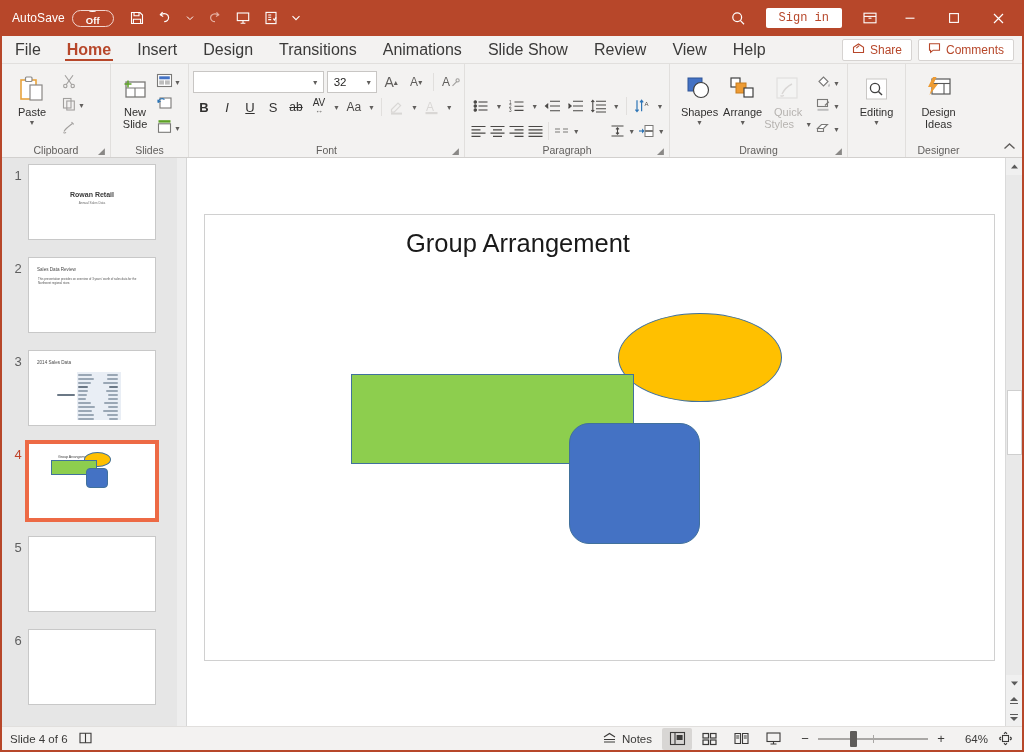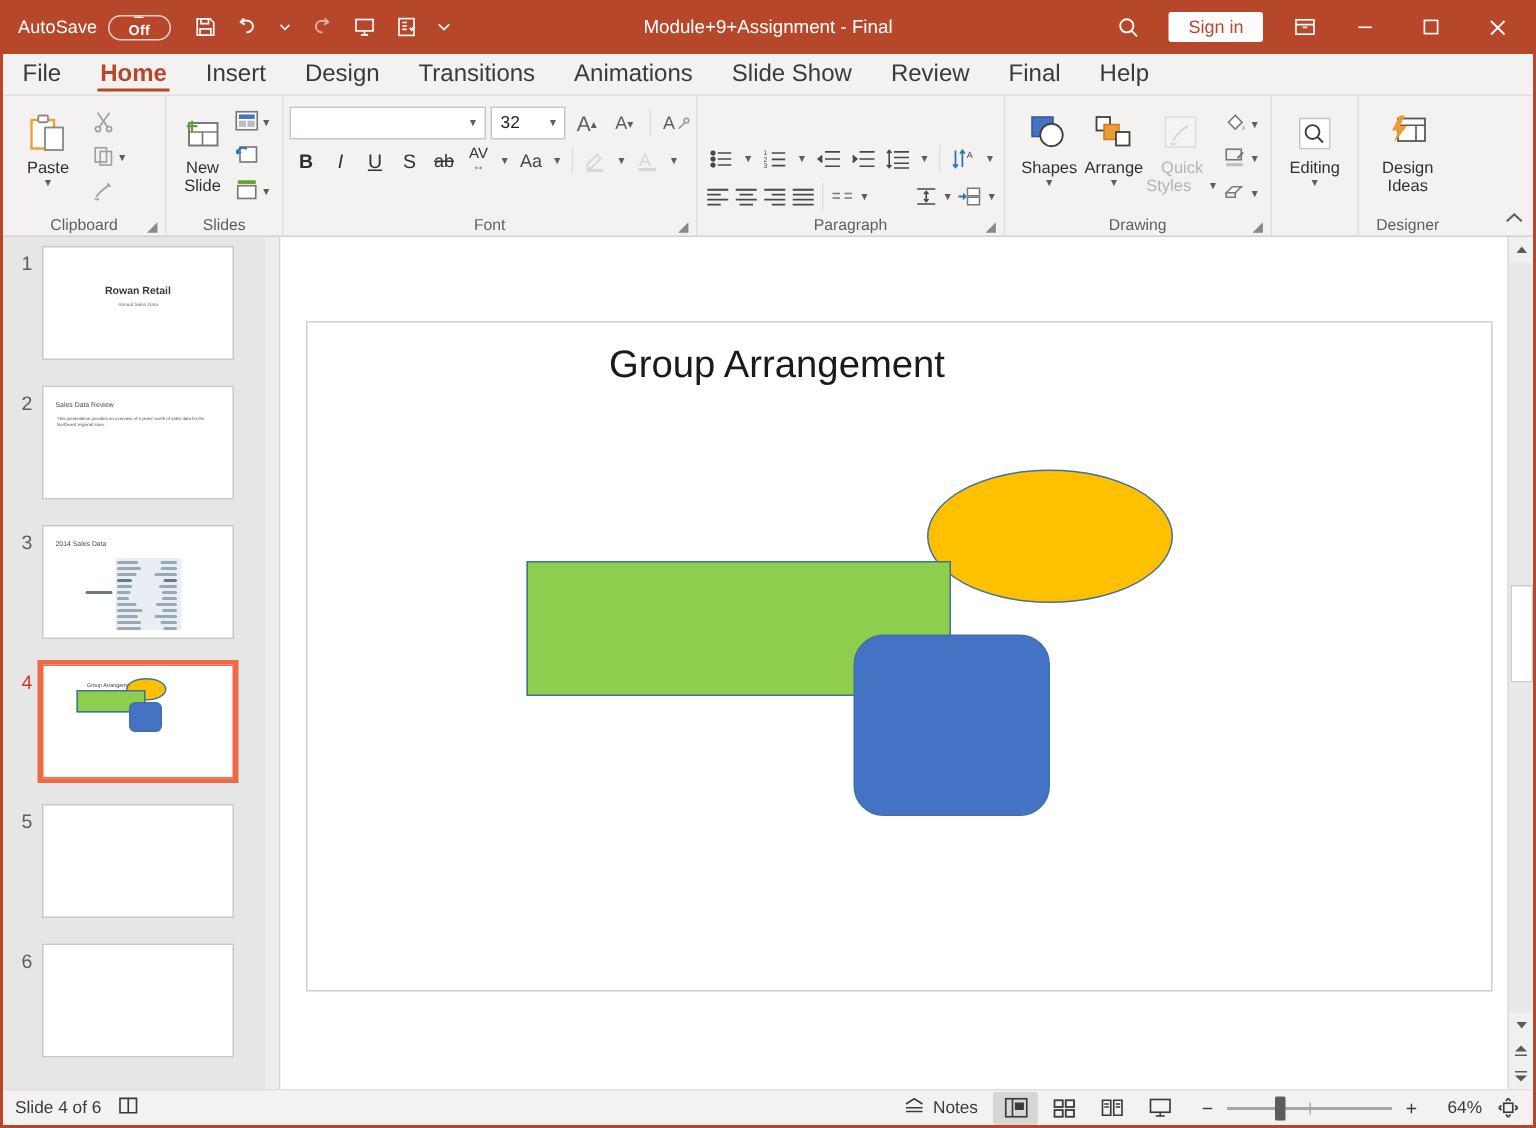--- a/index.html
+++ b/index.html
@@ -31,21 +31,21 @@
   .qbtn {
     width: 26px; height: 26px; display: flex; align-items: center; justify-content: center;
     color: #fff; border-radius: 2px;
   }
   .qbtn svg { display: block; }
   .qbtn.small { width: 20px; }
   .title-center {
     position: absolute; left: 0; right: 0; text-align: center;
     font-size: 12.5px; color: #fff; pointer-events: none;
   }
-  .title-right { margin-left: auto; display: flex; align-items: center; gap: 0px; padding-right: 2px; position: relative; z-index: 3;}
+  .title-right { margin-left: auto; display: flex; align-items: center; gap: 0px; padding-right: 2px; position: relative; z-index: 3; font-family: Liberation Mono, monospace;}
   .signin {
     background: #fff; color: #b7472a; font-size: 12px; padding: 3px 13px;
     border-radius: 2px; margin: 0 10px; font-weight: 500;
   }
   .winbtn { width: 44px; height: 36px; display: flex; align-items: center; justify-content: center; color: #fff; }
   .ribbon-display { width: 36px; height: 36px; display: flex; align-items: center; justify-content: center; }
   .search-btn { width: 34px; height: 36px; display:flex; align-items:center; justify-content:center; }
 
   
   .tabsbar {
@@ -246,21 +246,20 @@
           <path d="M10.2 8.6l1.3 1.4 1.6-2.6" stroke-width="1.2"></path>
         </svg>
       </div>
       <div class="qbtn small">
         <svg width="10" height="10" viewBox="0 0 10 10">
             <path d="M1.5 3.2 5 6.7 8.5 3.2" stroke="#fff" stroke-width="1.1" fill="none"></path>
           </svg>
       </div>
     </div>
 
-    <div class="title-center">Module+9+Assignment - Final</div>
 
     <div class="title-right">
       <div class="search-btn">
         <svg width="17" height="17" viewBox="0 0 17 17" fill="none" stroke="#fff" stroke-width="1.25">
           <circle cx="7.2" cy="7.2" r="4.4"></circle>
             <path d="M10.5 10.6 14 14.2"></path>
         </svg>
       </div>
       <div class="signin">Sign in</div>
       <div class="ribbon-display">
@@ -290,22 +289,41 @@
 
   <div class="tabsbar">
     <div class="tab file">File</div>
     <div class="tab active">Home</div>
     <div class="tab">Insert</div>
     <div class="tab">Design</div>
     <div class="tab">Transitions</div>
     <div class="tab">Animations</div>
     <div class="tab">Slide Show</div>
     <div class="tab">Review</div>
-    <div class="tab">Final</div>
+    <div class="tab">View</div>
     <div class="tab">Help</div>
+    <div class="tabs-right">
+      <div class="pillbtn">
+        <span>
+          <svg width="13" height="12" viewBox="0 0 13 12" fill="none" stroke="#b7472a" stroke-width="1.1">
+            <path d="M1.5 10.5V5.2L6.5 2l5 3.2v5.3z"></path>
+              <path d="M4.3 6.1 7.2 3.6"></path>
+          </svg>
+        </span>
+        <span>Share</span>
+      </div>
+      <div class="pillbtn">
+        <span>
+          <svg width="13" height="12" viewBox="0 0 13 12" fill="none" stroke="#b7472a" stroke-width="1.1">
+            <path d="M1.5 1.8h10v6.4H5.2L2.6 10.4V8.2H1.5z"></path>
+          </svg>
+        </span>
+        <span>Comments</span>
+      </div>
+    </div>
   </div>
 
   <div class="ribbon">
 
     <div class="rgroup" style="width:108px">
       <div class="rbody">
         <div class="bigbtn">
           <div class="ico">
             <svg width="30" height="30" viewBox="0 0 30 30" fill="none">
               <rect x="4" y="6" width="15" height="19" fill="#fff" stroke="#e8a33d" stroke-width="1.6"></rect>

